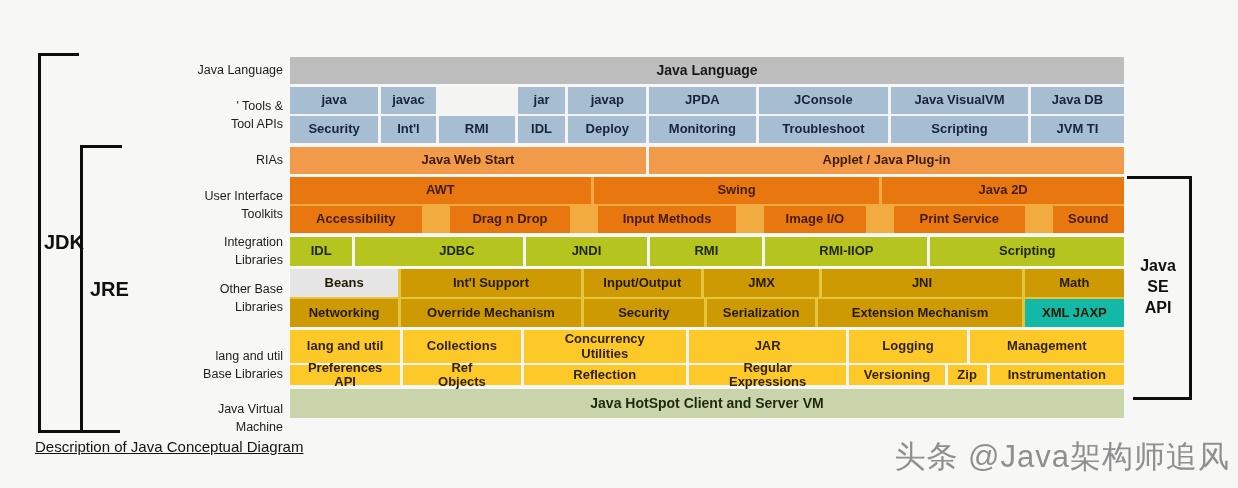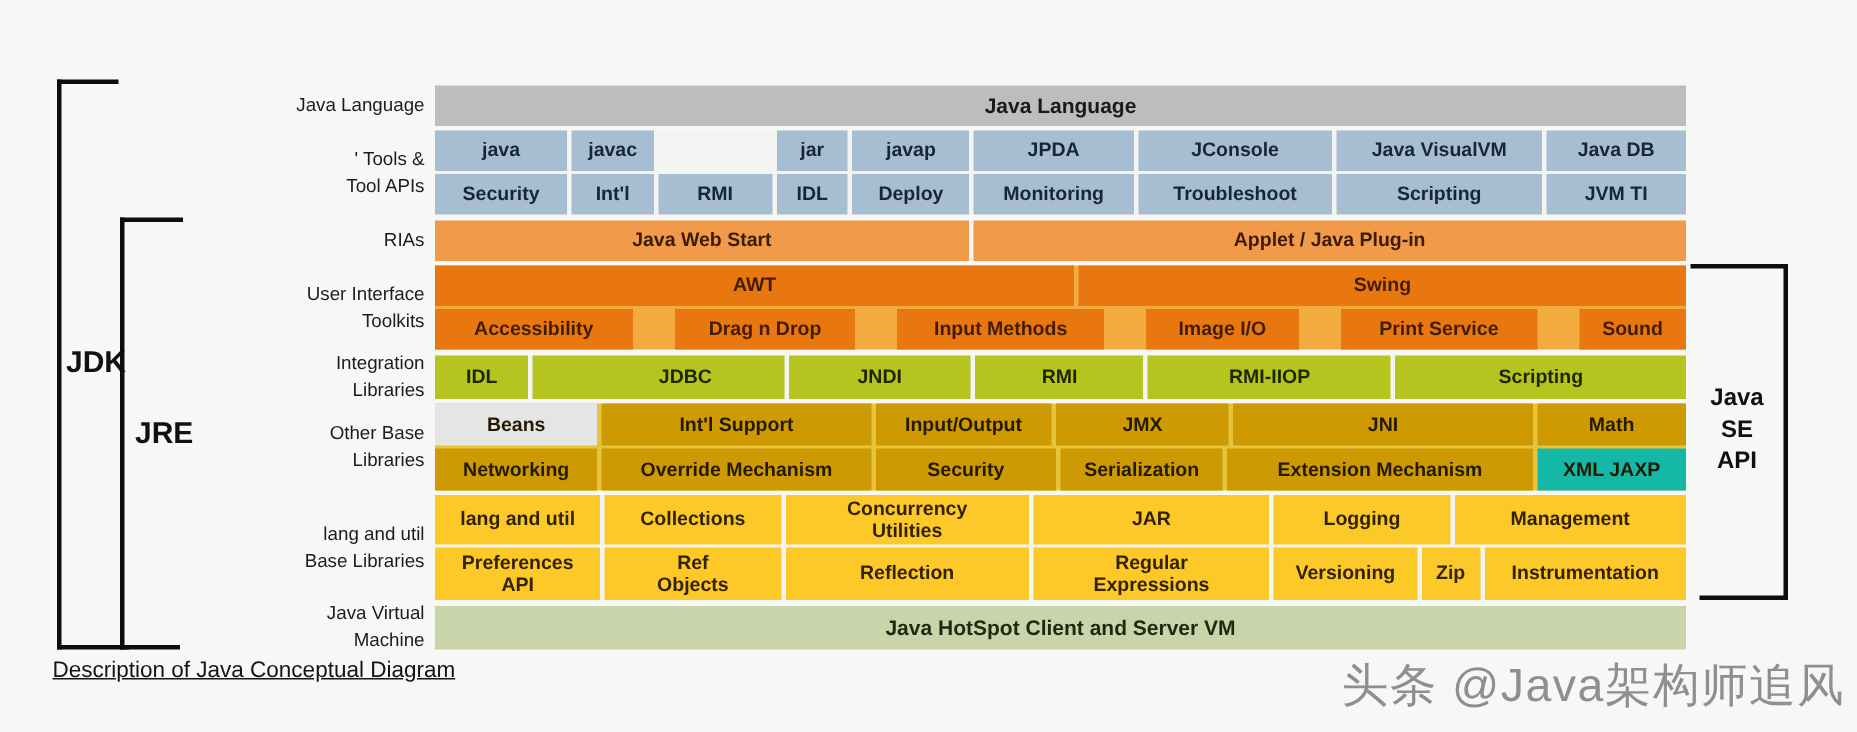--- a/index.html
+++ b/index.html
@@ -95,20 +95,21 @@
       <div class="band" style="background: rgb(244, 244, 242); margin-top: 4px;">
         <div class="brow" style="height: 27px;">
           <div class="cell" style="flex: 355 1 0px; background: rgb(240, 154, 74); color: rgb(61, 27, 0); font-size: 13px;">Java Web Start</div>
           <div class="cell" style="flex: 474 1 0px; background: rgb(240, 154, 74); color: rgb(61, 27, 0); font-size: 13px;">Applet / Java Plug-in</div>
         </div>
       </div>
       <div class="band" style="background: rgb(242, 171, 63); margin-top: 3px;">
         <div class="brow" style="height: 27px;">
           <div class="cell" style="flex: 300 1 0px; background: rgb(232, 119, 15); color: rgb(67, 28, 0); font-size: 13px;">AWT</div>
           <div class="cell" style="flex: 285 1 0px; background: rgb(232, 119, 15); color: rgb(67, 28, 0); font-size: 13px;">Swing</div>
+          <div class="cell" style="flex: 241 1 0px; background: rgb(232, 119, 15); color: rgb(67, 28, 0); font-size: 13px;">Java 2D</div>
         </div>
         <div class="brow" style="height: 27px; gap: 28px;">
           <div class="cell" style="flex: 155 1 0px; background: rgb(232, 119, 15); color: rgb(67, 28, 0); font-size: 13px;">Accessibility</div>
           <div class="cell" style="flex: 142 1 0px; background: rgb(232, 119, 15); color: rgb(67, 28, 0); font-size: 13px;">Drag n Drop</div>
           <div class="cell" style="flex: 162 1 0px; background: rgb(232, 119, 15); color: rgb(67, 28, 0); font-size: 13px;">Input Methods</div>
           <div class="cell" style="flex: 120 1 0px; background: rgb(232, 119, 15); color: rgb(67, 28, 0); font-size: 13px;">Image I/O</div>
           <div class="cell" style="flex: 154 1 0px; background: rgb(232, 119, 15); color: rgb(67, 28, 0); font-size: 13px;">Print Service</div>
           <div class="cell" style="flex: 84 1 0px; background: rgb(232, 119, 15); color: rgb(67, 28, 0); font-size: 13px;">Sound</div>
         </div>
       </div>
@@ -143,21 +144,21 @@
       <div class="band" style="background: rgb(244, 244, 242); margin-top: 3px;">
         <div class="brow" style="height: 33px;">
           <div class="cell" style="flex: 110 1 0px; background: rgb(252, 201, 41); color: rgb(51, 34, 0); font-size: 13px;">lang and util</div>
           <div class="cell" style="flex: 117 1 0px; background: rgb(252, 201, 41); color: rgb(51, 34, 0); font-size: 13px;">Collections</div>
           <div class="cell" style="flex: 162 1 0px; background: rgb(252, 201, 41); color: rgb(51, 34, 0); font-size: 13px;">Concurrency
 Utilities</div>
           <div class="cell" style="flex: 157 1 0px; background: rgb(252, 201, 41); color: rgb(51, 34, 0); font-size: 13px;">JAR</div>
           <div class="cell" style="flex: 117 1 0px; background: rgb(252, 201, 41); color: rgb(51, 34, 0); font-size: 13px;">Logging</div>
           <div class="cell" style="flex: 154 1 0px; background: rgb(252, 201, 41); color: rgb(51, 34, 0); font-size: 13px;">Management</div>
         </div>
-        <div class="brow" style="height: 35px;">
+        <div class="brow" style="height: 20px;">
           <div class="cell" style="flex: 110 1 0px; background: rgb(252, 201, 41); color: rgb(51, 34, 0); font-size: 13px;">Preferences
 API</div>
           <div class="cell" style="flex: 117 1 0px; background: rgb(252, 201, 41); color: rgb(51, 34, 0); font-size: 13px;">Ref
 Objects</div>
           <div class="cell" style="flex: 162 1 0px; background: rgb(252, 201, 41); color: rgb(51, 34, 0); font-size: 13px;">Reflection</div>
           <div class="cell" style="flex: 157 1 0px; background: rgb(252, 201, 41); color: rgb(51, 34, 0); font-size: 13px;">Regular
 Expressions</div>
           <div class="cell" style="flex: 95 1 0px; background: rgb(252, 201, 41); color: rgb(51, 34, 0); font-size: 13px;">Versioning</div>
           <div class="cell" style="flex: 39 1 0px; background: rgb(252, 201, 41); color: rgb(51, 34, 0); font-size: 13px;">Zip</div>
           <div class="cell" style="flex: 134 1 0px; background: rgb(252, 201, 41); color: rgb(51, 34, 0); font-size: 13px;">Instrumentation</div>

